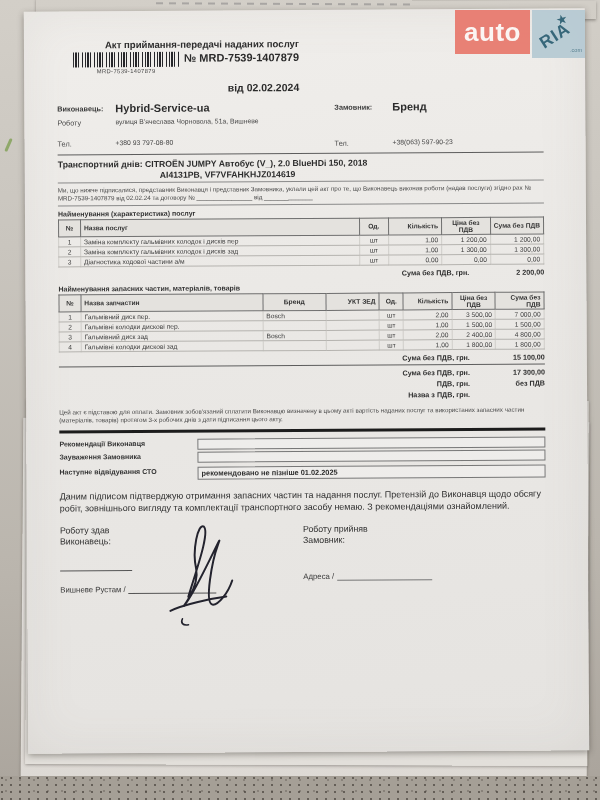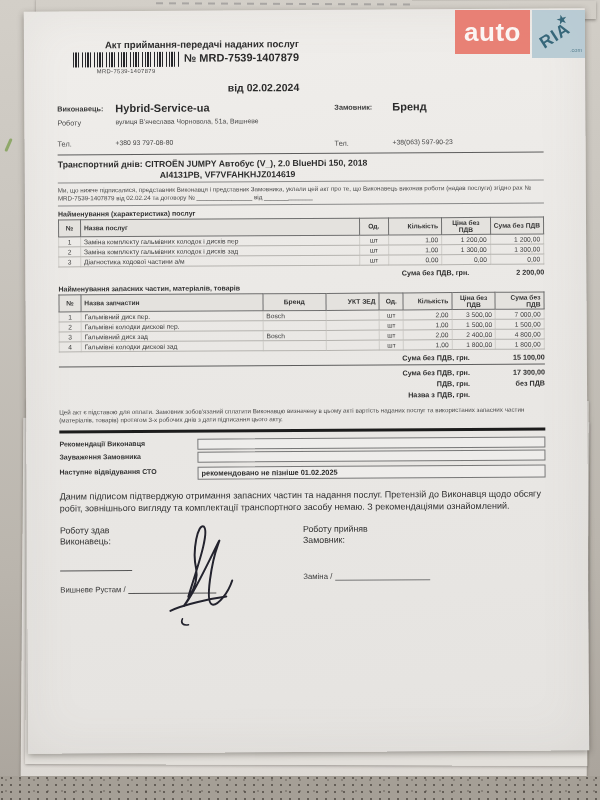--- a/index.html
+++ b/index.html
@@ -360,21 +360,21 @@
             <path d="M36 78 C44 52 58 14 52 8 C46 4 40 32 44 50 C48 70 24 96 34 84 C46 68 74 6 66 26 C60 42 52 84 60 86 C66 87 76 74 80 62"></path>
             <path d="M18 92 C30 86 58 80 74 78"></path>
             <path d="M30 100 C28 104 30 107 36 106" stroke-width="1.6"></path>
           </g>
         </svg>
       </div>
       <div class="sig-col">
         <div class="sig-title">Роботу прийняв</div>
         <div class="sig-title">Замовник:</div>
         <div class="sig-right-name">
-          <span>Заміна /</span>
+          <span>Адреса /</span>
           <span class="u"></span>
         </div>
       </div>
     </div>
 
   </div>
 
   <div class="watermark">
     <div class="wm-auto" style="background:#e8796d">auto</div>
     <div class="wm-ria" style="background:#b6cad3">

